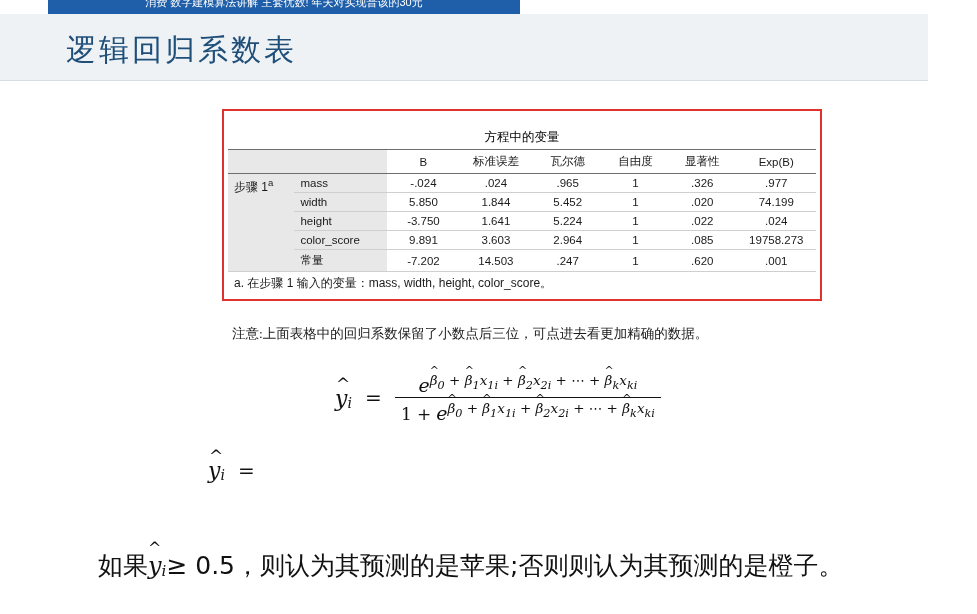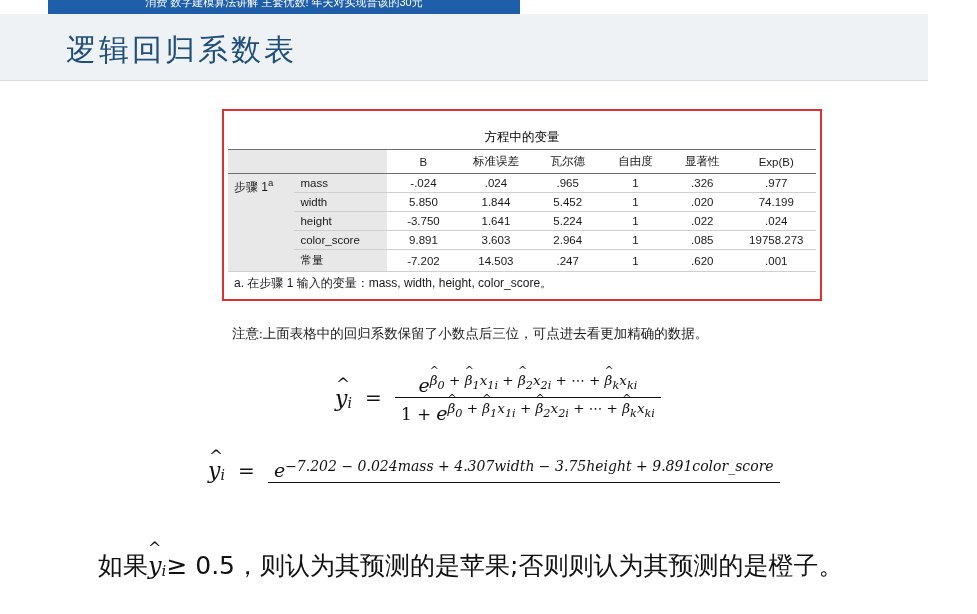--- a/index.html
+++ b/index.html
@@ -343,21 +343,18 @@
     </span>
   </span>
 </div>
 
 <div class="formula formula-2">
   <span class="lhs">
     <span class="hat">^</span><span>y</span><span class="sub">i</span>
   </span>
   <span class="eqsign">=</span>
   <span class="frac">
-    <span class="top expr-2">
-      <span class="e-base">e</span><span class="sup-exp-2">−7.202 − 0.024mass + 4.307width − 3.75height + 9.891color_score</span>
-    </span>
   </span>
 </div>
 
 <div class="conclusion">
   <span>如果</span><span class="inlinehat"><span class="hat">^</span><span>y</span><span class="sub">i</span></span><span>≥ 0.5，则认为其预测的是苹果;否则则认为其预测的是橙子。</span>
 </div>
 
 </body></html>

